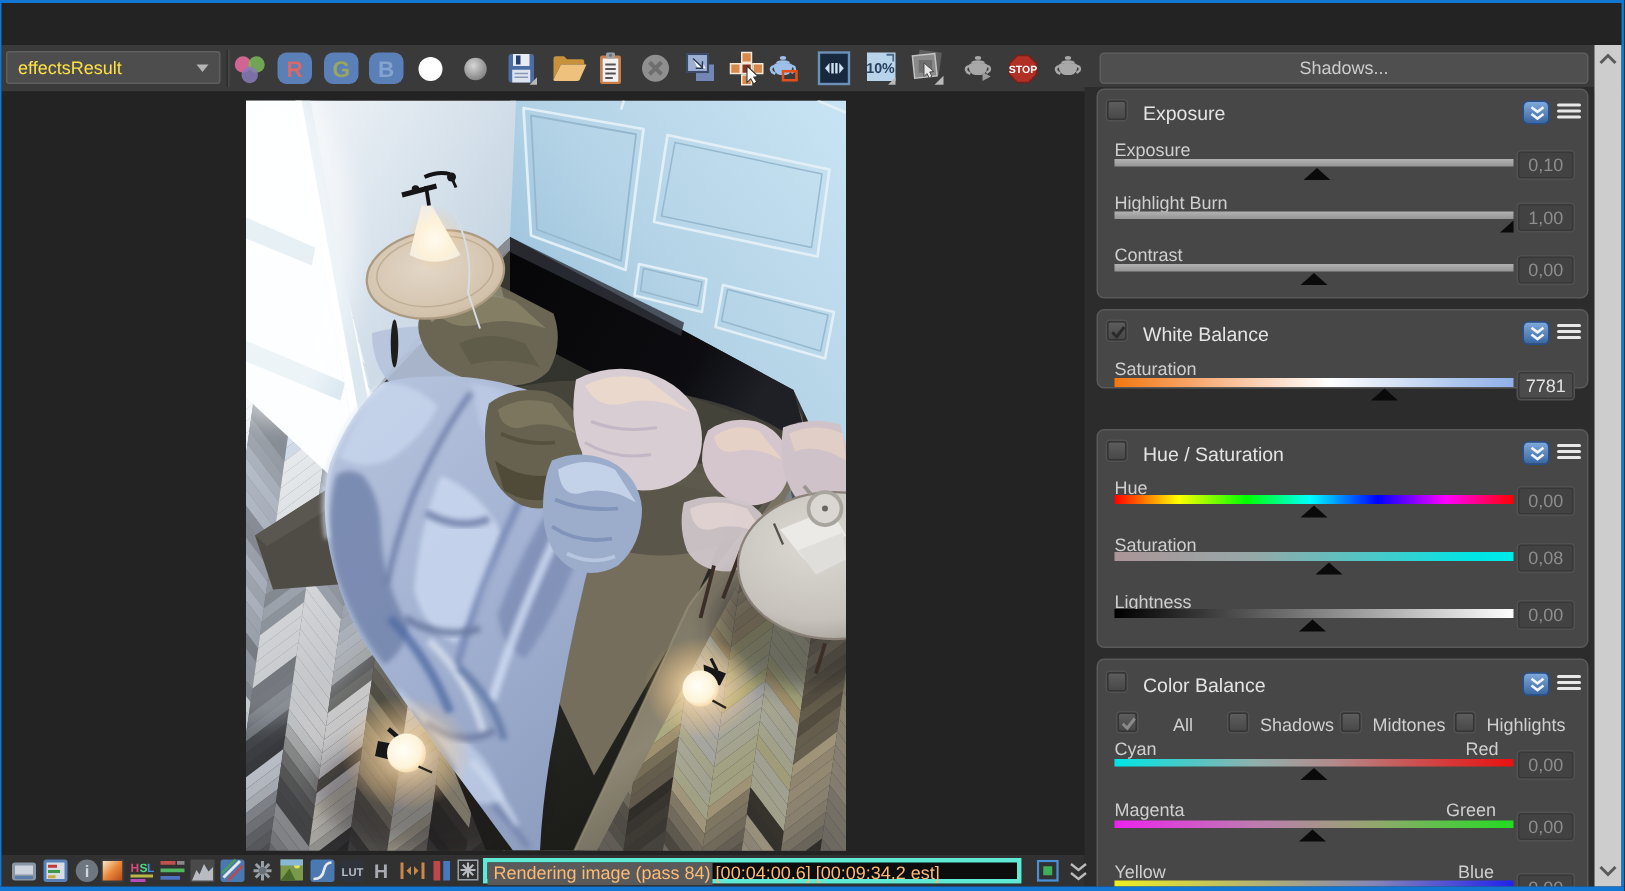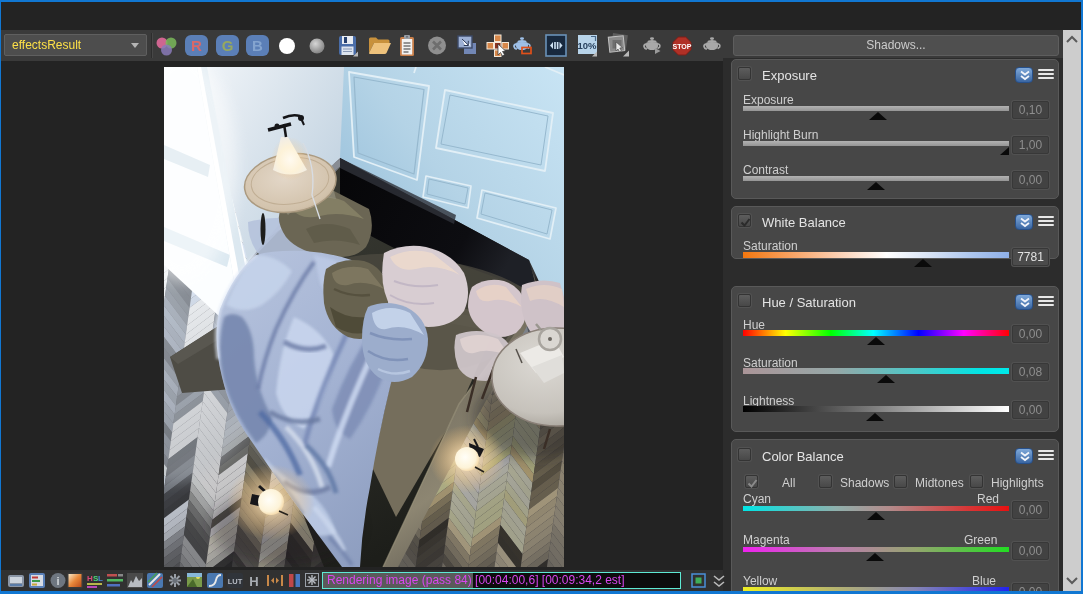--- a/index.html
+++ b/index.html
@@ -45,21 +45,21 @@
 .sl { position:absolute; left:11px; width:266px; height:5px;
   background:linear-gradient(#b2b2b2,#959595); }
 .tri { position:absolute; width:0; height:0; border-left:9px solid transparent;
   border-right:9px solid transparent; border-bottom:8px solid #0a0a0a; }
 .val { position:absolute; left:280px; width:37px; height:18px; background:#424242;
   border:1px solid #383838; border-radius:2px; color:#8e8e8e; font-size:12px;
   text-align:center; line-height:16px; box-shadow:0 0 0 1px #515151; }
 
 #status { left:1px; top:570px; width:722px; height:21px; background:#313131; }
 #stext { position:absolute; left:321px; top:2px; width:359px; height:17px;
-  background:#0d0d0d; border:1px solid #5eead4; color:#d946ef; font-size:12px;
+  background:#0d0d0d; border:3px solid #5eead4; color:#fdba74; font-size:12px;
   line-height:15px; white-space:nowrap;padding-left:20px; }
 #sprog { position:absolute; left:0; top:0; width:150px; height:15px; background:#5a5a5a; }
 #stext span { position:absolute; left:4px; top:0px; }
 </style>
 </head>
 <body>
 <div id="win">
   <div class="abs" id="toolbar">
     <div id="dd">effectsResult<div class="arr"></div></div>
     <div style="position:absolute;left:150px;top:3px;width:1px;height:25px;background:#2d2d2d;"></div>

